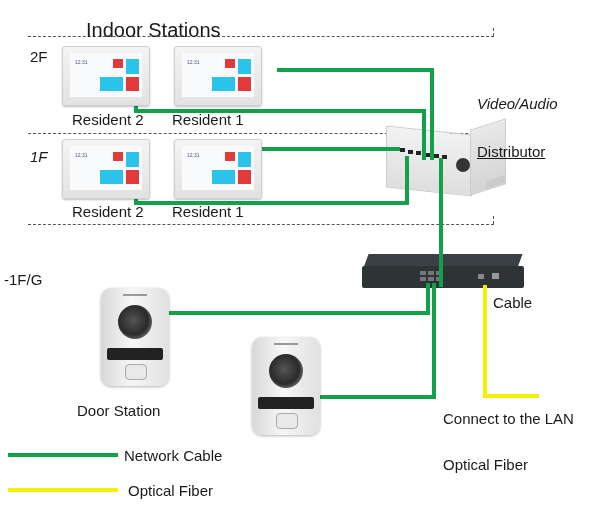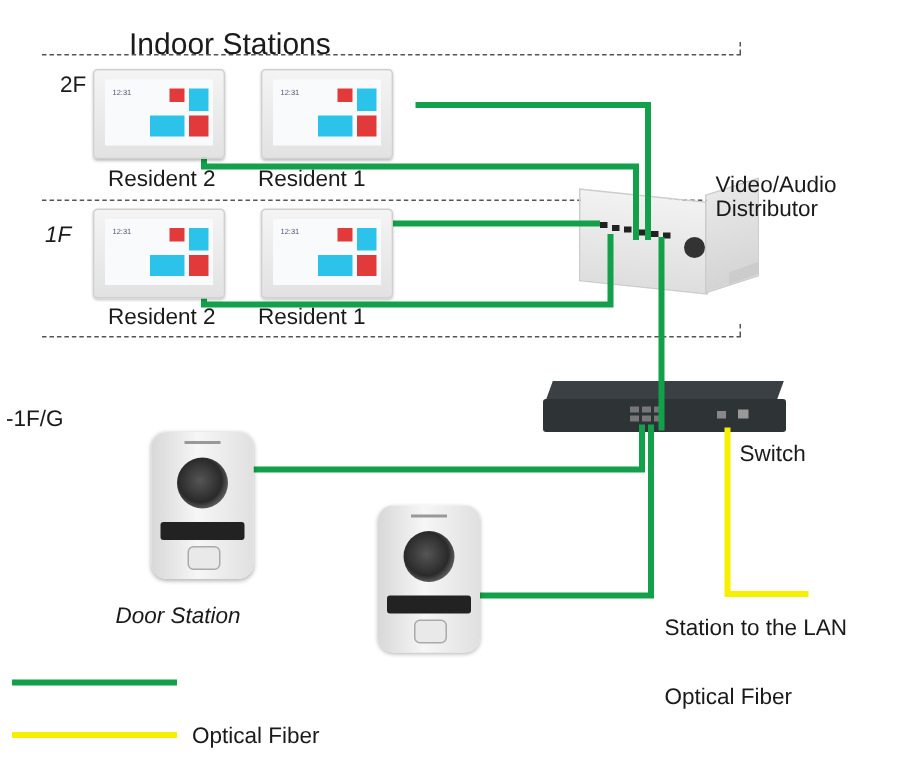--- a/index.html
+++ b/index.html
@@ -25,52 +25,52 @@
 <div id="stage">
 
   <div class="dash" style="left:28px;top:36px;width:466px;"></div>
   <div class="vdash" style="left:493px;top:28px;height:8px;"></div>
   <div class="dash" style="left:28px;top:133px;width:395px;"></div>
   <div class="dash" style="left:424px;top:133px;width:70px;"></div>
   <div class="dash" style="left:28px;top:224px;width:466px;"></div>
   <div class="vdash" style="left:493px;top:216px;height:8px;"></div>
 
   <div class="lbl title" style="left:86px;top:20px;">Indoor Stations</div>
-  <div class="lbl" style="left:40px;top:49px;">2F</div>
+  <div class="lbl" style="left:30px;top:49px;">2F</div>
   <div class="lbl" style="left:30px;top:149px;font-style:italic;">1F</div>
   <div class="lbl" style="left:4px;top:272px;">-1F/G</div>
 
   <div style="position:absolute;left:386px;top:122px;width:125px;height:80px;">
     <div style="position:absolute;left:0;top:8px;width:84px;height:60px;background:linear-gradient(#f2f2f2,#dedede);transform:skewY(6deg);border:1px solid #ccc;"></div>
     <div style="position:absolute;left:84px;top:2px;width:34px;height:64px;background:linear-gradient(#e8e8e8,#d4d4d4);transform:skewY(-18deg);border:1px solid #ccc;"></div>
     <div style="position:absolute;left:70px;top:36px;width:14px;height:14px;border-radius:50%;background:#333;"></div>
     <div style="position:absolute;left:14px;top:26px;width:5px;height:4px;background:#222;"></div>
     <div style="position:absolute;left:22px;top:28px;width:5px;height:4px;background:#222;"></div>
     <div style="position:absolute;left:30px;top:29px;width:5px;height:4px;background:#222;"></div>
     <div style="position:absolute;left:40px;top:31px;width:5px;height:4px;background:#222;"></div>
     <div style="position:absolute;left:48px;top:32px;width:5px;height:4px;background:#222;"></div>
     <div style="position:absolute;left:56px;top:33px;width:5px;height:4px;background:#222;"></div>
     <div style="position:absolute;left:100px;top:56px;width:20px;height:8px;background:#ccc;transform:skewY(-20deg);"></div>
   </div>
-  <div class="lbl" style="left:477px;top:116px;">Video/Audio</div>
-  <div class="lbl" style="left:477px;top:132px;">Distributor</div>
+  <div class="lbl" style="left:477px;top:96px;font-style:italic;">Video/Audio</div>
+  <div class="lbl" style="left:477px;top:144px;text-decoration:underline;">Distributor</div>
 
   <div style="position:absolute;left:362px;top:254px;width:162px;height:36px;">
     <div style="position:absolute;left:4px;top:0;width:154px;height:14px;background:#3a4043;transform:skewX(-20deg);"></div>
     <div style="position:absolute;left:0;top:12px;width:162px;height:22px;background:#2e3436;border-radius:2px;"></div>
     <div style="position:absolute;left:58px;top:17px;width:6px;height:4px;background:#777;"></div>
     <div style="position:absolute;left:66px;top:17px;width:6px;height:4px;background:#777;"></div>
     <div style="position:absolute;left:74px;top:17px;width:6px;height:4px;background:#777;"></div>
     <div style="position:absolute;left:58px;top:23px;width:6px;height:4px;background:#777;"></div>
     <div style="position:absolute;left:66px;top:23px;width:6px;height:4px;background:#777;"></div>
     <div style="position:absolute;left:74px;top:23px;width:6px;height:4px;background:#777;"></div>
     <div style="position:absolute;left:116px;top:20px;width:6px;height:5px;background:#888;"></div>
     <div style="position:absolute;left:130px;top:19px;width:7px;height:6px;background:#999;"></div>
   </div>
-  <div class="lbl" style="left:493px;top:295px;">Switch</div>
+  <div class="lbl" style="left:493px;top:295px;">Cable</div>
 
   <svg width="606" height="520">
     <g fill="none" stroke-width="4" stroke-linejoin="miter">
       <polyline stroke="#12a04a" points="277,70 432,70 432,160"></polyline>
       <polyline stroke="#12a04a" points="136,105 136,111 424,111 424,160"></polyline>
       <polyline stroke="#12a04a" points="262,149 400,149"></polyline>
       <polyline stroke="#12a04a" points="136,199 136,203 407,203 407,156"></polyline>
       <polyline stroke="#12a04a" points="441,158 441,287"></polyline>
       <polyline stroke="#12a04a" points="169,313 428,313 428,283"></polyline>
       <polyline stroke="#12a04a" points="320,397 434,397 434,283"></polyline>
@@ -121,26 +121,27 @@
   </div>
   <div class="lbl" style="left:72px;top:204px;">Resident 2</div>
   <div class="lbl" style="left:172px;top:204px;">Resident 1</div>
 
   <div class="door" style="left:101px;top:288px;">
     <div class="brand"></div>
       <div class="lens"></div>
       <div class="bar"></div>
       <div class="btn"></div>
   </div>
-  <div class="lbl" style="left:77px;top:403px;font-style:italic;">Door Station</div>
+  <div class="lbl" style="left:77px;top:403px;">Door Station</div>
 
   <div class="door" style="left:252px;top:337px;">
     <div class="brand"></div>
       <div class="lens"></div>
       <div class="bar"></div>
       <div class="btn"></div>
   </div>
 
-  <div class="lbl" style="left:443px;top:411px;">Station to the LAN</div>
+  <div class="lbl" style="left:443px;top:411px;">Connect to the LAN</div>
   <div class="lbl" style="left:443px;top:457px;">Optical Fiber</div>
 
+  <div class="lbl" style="left:124px;top:448px;">Network Cable</div>
   <div class="lbl" style="left:128px;top:483px;">Optical Fiber</div>
 </div>
 
 </body></html>

